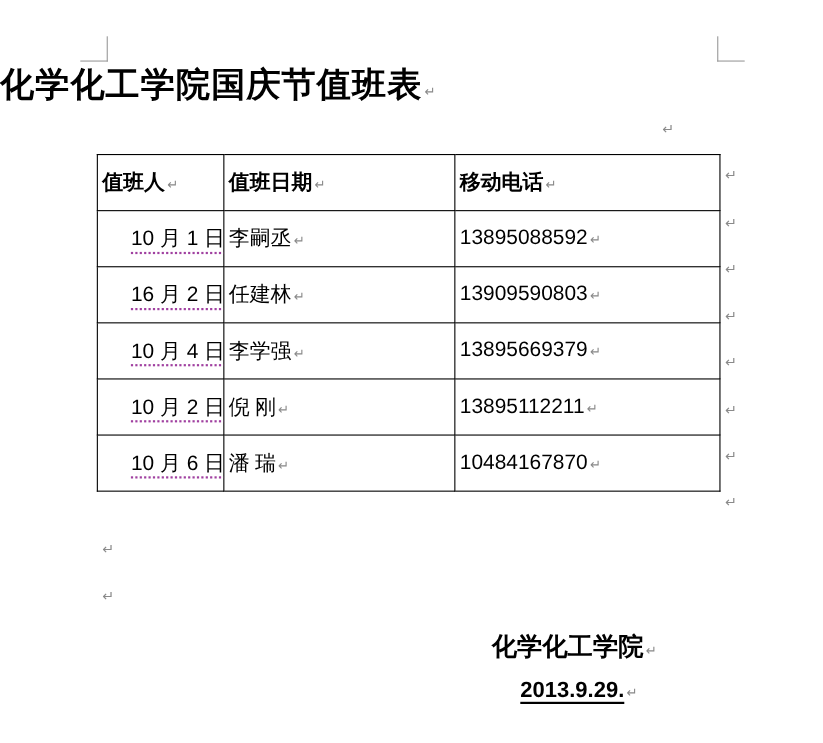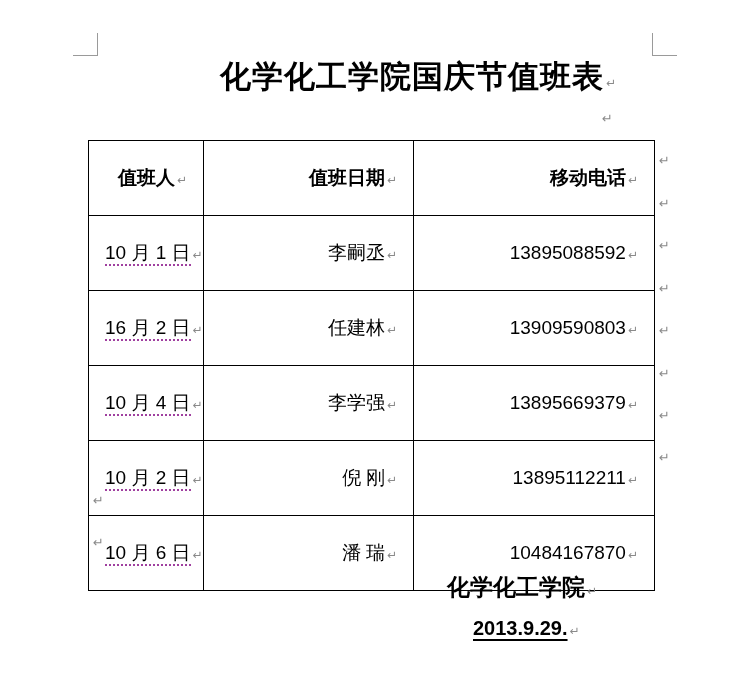--- a/index.html
+++ b/index.html
@@ -14,21 +14,21 @@
     font-family: "Liberation Serif", "DejaVu Serif", serif;
     color: #000;
   }
   
   .crop { position: absolute; width: 24px; height: 22px; }
   .crop.tl { left: 73px; top: 33px; border-right: 1px solid #9a9a9a; border-bottom: 1px solid #9a9a9a; }
   .crop.tr { left: 652px; top: 33px; border-left: 1px solid #9a9a9a; border-bottom: 1px solid #9a9a9a; }
 
   .doc-title {
     position: absolute; left: 0; top: 56px; width: 616px;
-    text-align: right;
+    text-align: left;
     font-size: 31px; font-weight: bold;
     letter-spacing: 1px;
     white-space: nowrap;
   }
   .pmark {
     font-family: "DejaVu Sans", sans-serif;
     font-weight: normal;
     color: #8a8a8a;
     font-size: 12px;
     letter-spacing: 0;
@@ -48,35 +48,36 @@
     width: 566px;
     border-collapse: collapse;
     table-layout: fixed;
   }
   table.duty col.c1 { width: 115px; }
   table.duty col.c2 { width: 210px; }
   table.duty col.c3 { width: 241px; }
   table.duty th, table.duty td {
     border: 1.5px solid #000;
     height: 42px;
-    padding: 16px;
-    text-align: right;
+    padding: 4px;
+    text-align: left;
     vertical-align: middle;
     font-size: 19px;
     white-space: nowrap;
     overflow: hidden;
   }
   table.duty th { font-weight: bold; font-size: 19px; }
   td.phone, .date-cell {
     font-family: "Liberation Sans", "DejaVu Sans", sans-serif;
   }
   td.phone { font-size: 20px; }
   .grammar-dotted {
     border-bottom: 2px dotted #a040a0;
     padding-bottom: 1px;
+    margin-left: 26px;
   }
   .sig-name {
     position: absolute; left: 447px; top: 572px;
     font-size: 23px; font-weight: bold;
     white-space: nowrap;
   }
   .sig-date {
     position: absolute; left: 473px; top: 617px;
     font-family: "Liberation Sans", "DejaVu Sans", sans-serif;
     font-size: 20px; font-weight: bold;

